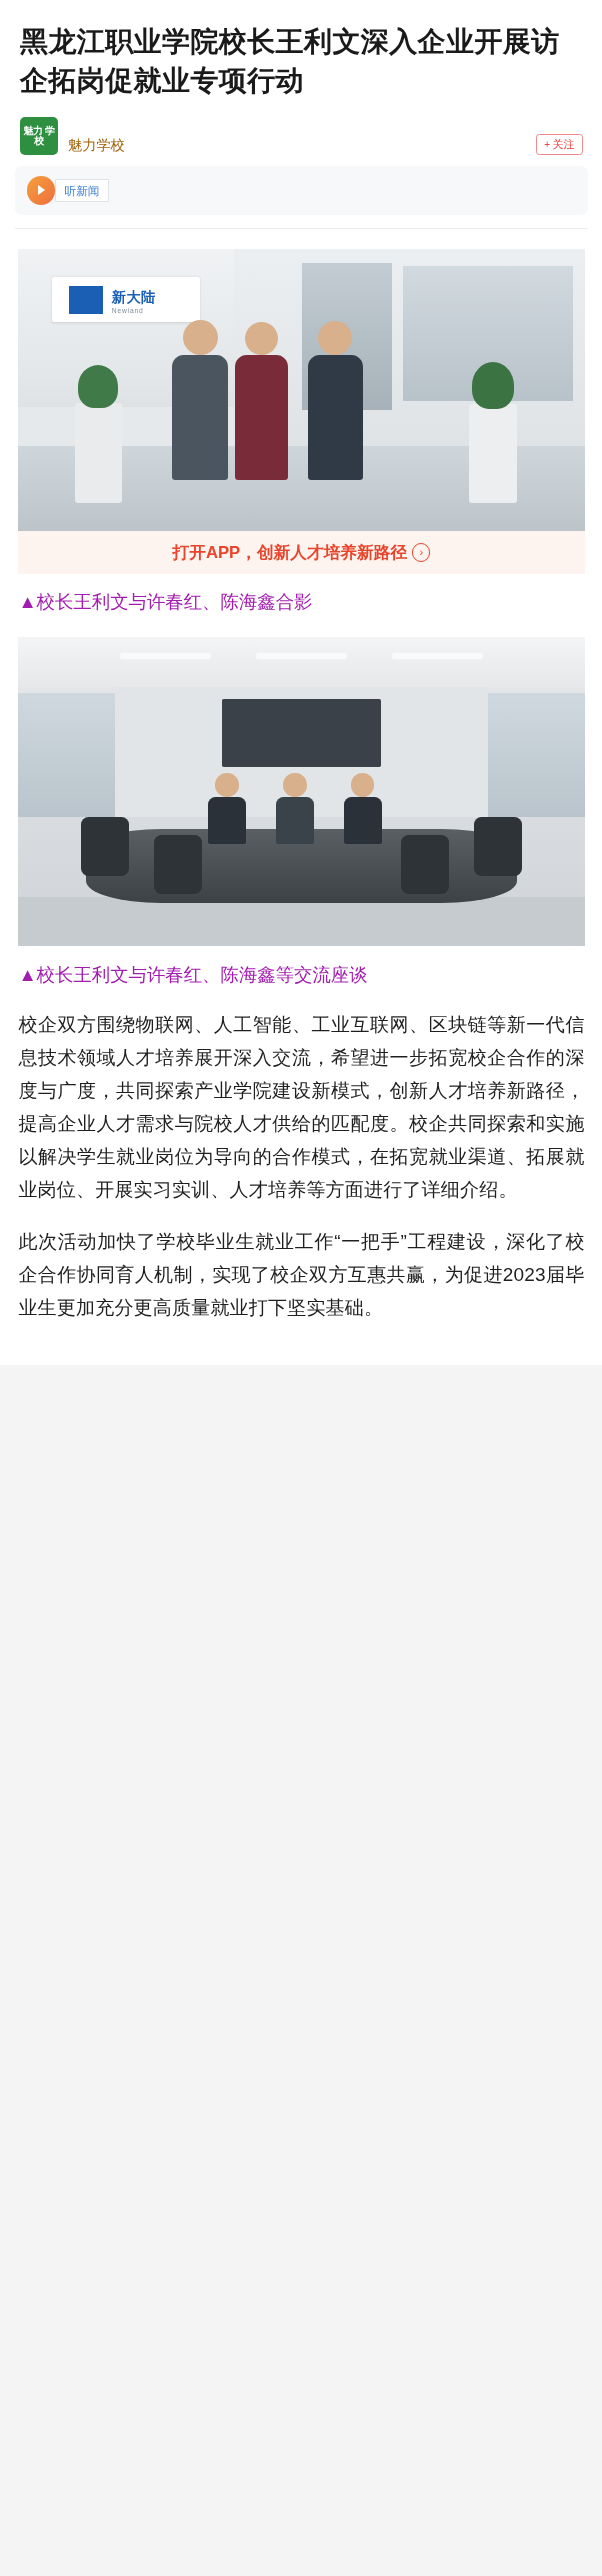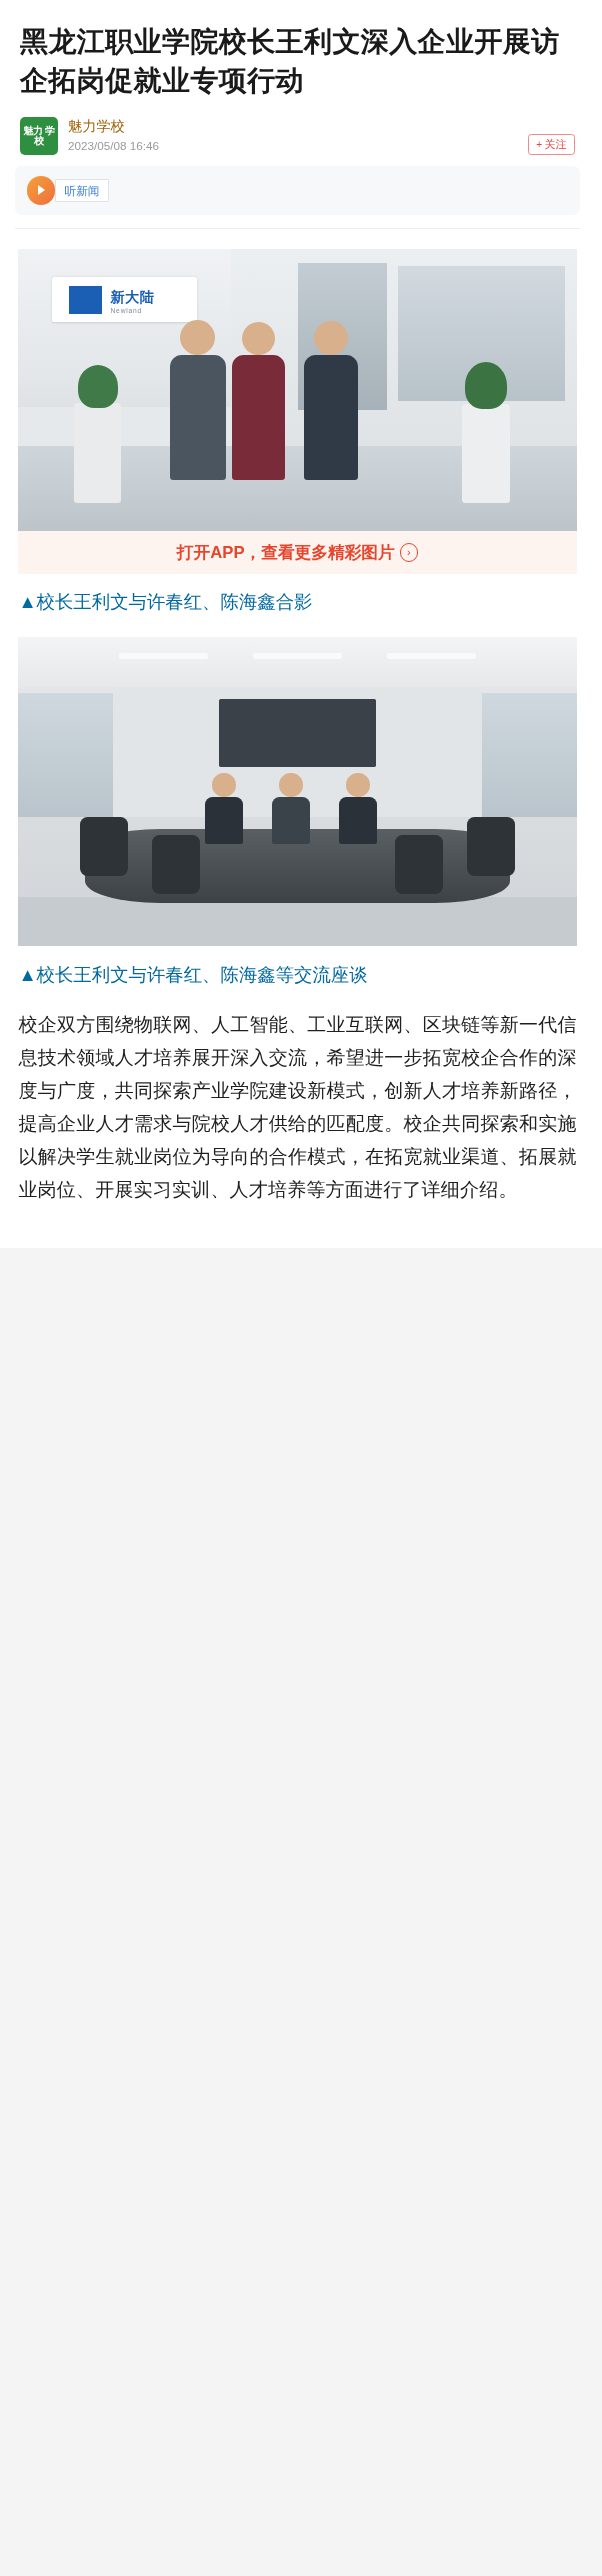--- a/index.html
+++ b/index.html
@@ -9,21 +9,21 @@
     font-family: "Liberation Sans", "DejaVu Sans", sans-serif;
   }
   body {
     width: 603px;
     min-height: 2576px;
     background: #f4f4f4;
   }
   .page {
     width: 603px;
     background: #ffffff;
-    padding: 0 8px 33px 0;
+    padding: 0 0 33px 0;
     position: relative;
   }
 
   
   .title-wrap {
     padding: 22px 20px 11.7px 20px;
   }
   .title {
     font-size: 28px;
     line-height: 39px;
@@ -139,21 +139,21 @@
     font-size: 19px;
     line-height: 33px;
     color: #1f1f1f;
     margin: 18.4px 0 0 0;
     text-align: justify;
     letter-spacing: 0.2px;
   }
   .caption {
     font-size: 18.4px;
     line-height: 30px;
-    color: #0369a1;
+    color: #a21caf;
     margin: 13.4px 0 0 0;
   }
 
   
   figure {
     margin: 20px 0 0 0;
     position: relative;
   }
   .photo {
     width: 100%;
@@ -253,21 +253,20 @@
     <h1 class="title">黑龙江职业学院校长王利文深入企业开展访企拓岗促就业专项行动</h1>
   </div>
 
   <div class="source-row">
     <div class="avatar">
       <span>魅力
 学校</span>
     </div>
     <div class="source-meta">
       <div class="source-name">魅力学校</div>
-      <div class="source-time">2023/05/08 16:46</div>
     </div>
     <button class="follow-btn">
       <span class="follow-plus">+</span>
       <span>关注</span>
     </button>
   </div>
 
   <div class="audio-bar">
     <div class="audio-icon"></div>
     <button class="audio-btn">听新闻</button>
@@ -299,21 +298,21 @@
         <div class="person pB">
             <div class="head"></div>
             <div class="body"></div>
           </div>
         <div class="person pC">
             <div class="head"></div>
             <div class="body"></div>
           </div>
       </div>
       <div class="app-bar">
-        <span class="app-bar-text">打开APP，查看更多精彩图片</span>
+        <span class="app-bar-text">打开APP，创新人才培养新路径</span>
         <span class="app-bar-arrow">›</span>
       </div>
       <figcaption class="caption">▲校长王利文与许春红、陈海鑫合影</figcaption>
     </figure>
 
 
     <figure>
       <div class="photo photo-2">
         <div class="p2-bg"></div>
         <div class="p2-ceiling"></div>
@@ -340,18 +339,19 @@
           </div>
         <div class="chair" style="left:11%; top:58%"></div>
         <div class="chair" style="left:24%; top:64%"></div>
         <div class="chair" style="right:11%; top:58%"></div>
         <div class="chair" style="right:24%; top:64%"></div>
       </div>
       <figcaption class="caption">▲校长王利文与许春红、陈海鑫等交流座谈</figcaption>
     </figure>
 
     <p class="para">校企双方围绕物联网、人工智能、工业互联网、区块链等新一代信息技术领域人才培养展开深入交流，希望进一步拓宽校企合作的深度与广度，共同探索产业学院建设新模式，创新人才培养新路径，提高企业人才需求与院校人才供给的匹配度。校企共同探索和实施以解决学生就业岗位为导向的合作模式，在拓宽就业渠道、拓展就业岗位、开展实习实训、人才培养等方面进行了详细介绍。</p>
+    <p class="para">此次活动加快了学校毕业生就业工作“一把手”工程建设，深化了校企合作协同育人机制，实现了校企双方互惠共赢，为促进2023届毕业生更加充分更高质量就业打下坚实基础。</p>
 
   </div>
 
   <div class="bottom-pad"></div>
 </div>
 
 
 </body></html>

